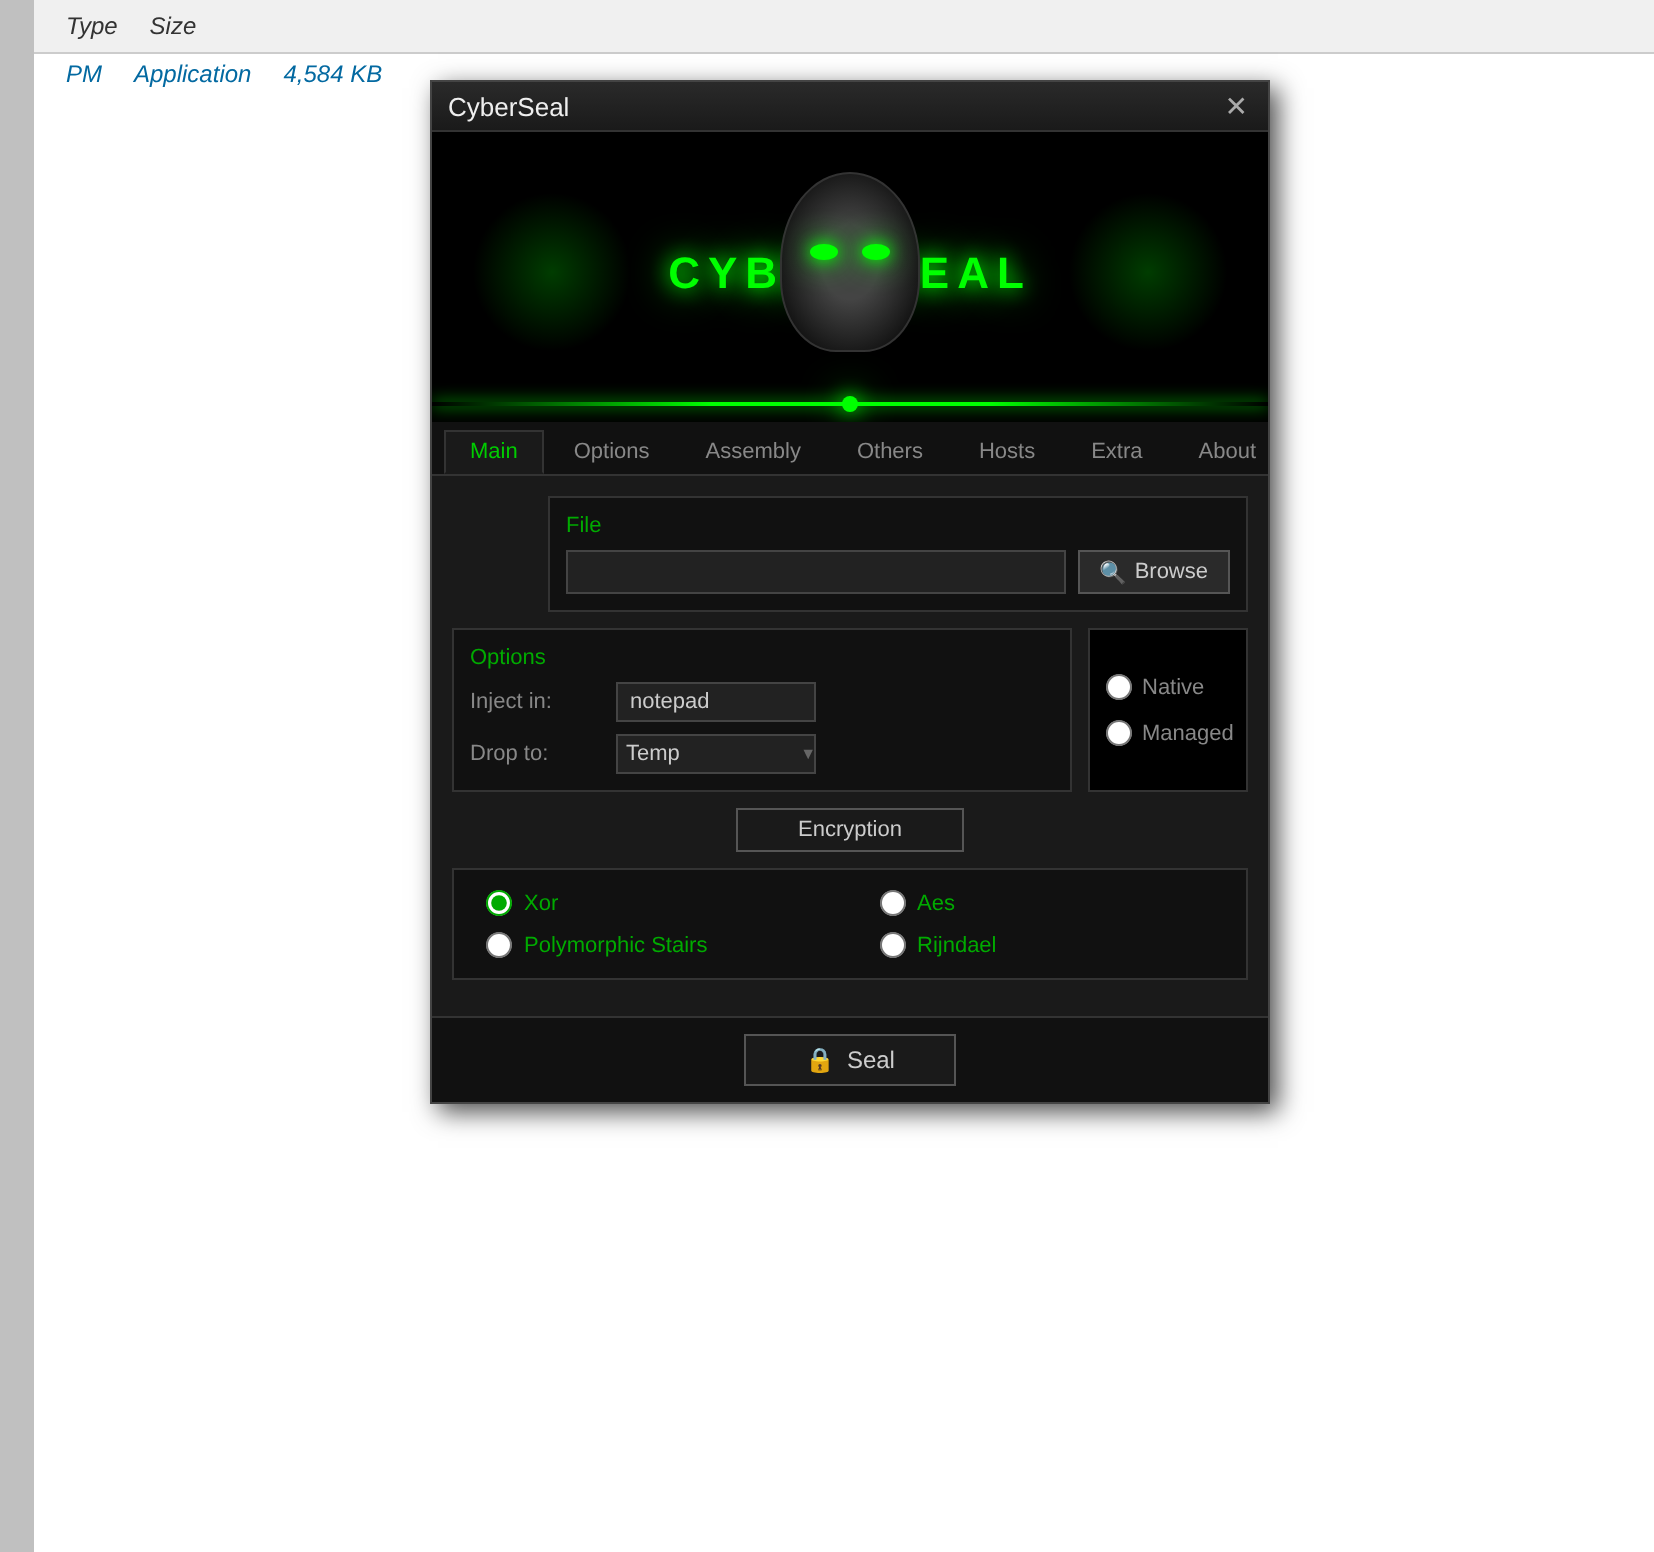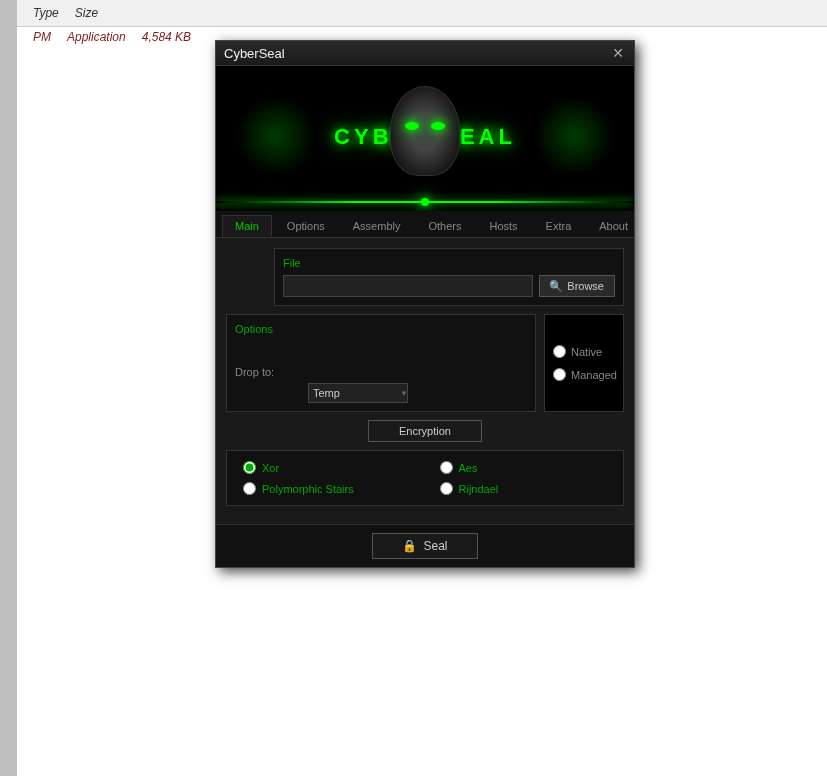--- a/index.html
+++ b/index.html
@@ -33,21 +33,21 @@
       padding: 2px 8px;
     }
     .explorer-row {
       display: flex;
       align-items: center;
       padding: 3px 8px;
       font-size: 12px;
     }
     .explorer-row span {
       padding: 0 8px;
-      color: #7f1d1d;
+      color: #0369a1;
     }
 
     
     .dialog-overlay {
       position: absolute;
       top: 40px;
       left: 215px;
       width: 420px;
       background: #1a1a1a;
       border: 1px solid #444;
@@ -286,21 +286,20 @@
       height: 20px;
       width: 100px;
       appearance: none;
       -webkit-appearance: none;
       position: relative;
     }
     .select-wrapper {
       position: relative;
       display: inline-block;
       width: 104px;
-      margin-top: 42px;
     }
     .select-wrapper::after {
       content: '▼';
       position: absolute;
       right: 4px;
       top: 50%;
       transform: translateY(-50%);
       color: #666;
       font-size: 8px;
       pointer-events: none;
@@ -436,20 +435,24 @@
           <span>🔍</span>
           <span>Browse</span>
         </button>
       </div>
     </div>
 
     <div class="options-row">
 
       <div class="options-box">
         <div class="section-label">Options</div>
+        <div class="form-row">
+          <span class="form-label">Inject in:</span>
+          <input class="form-input" type="text" value="notepad" style="">
+        </div>
         <div class="form-row">
           <span class="form-label">Drop to:</span>
           <div class="select-wrapper">
             <select class="form-select">
               <option>Temp</option>
               <option>System32</option>
               <option>AppData</option>
             </select>
           </div>
         </div>

